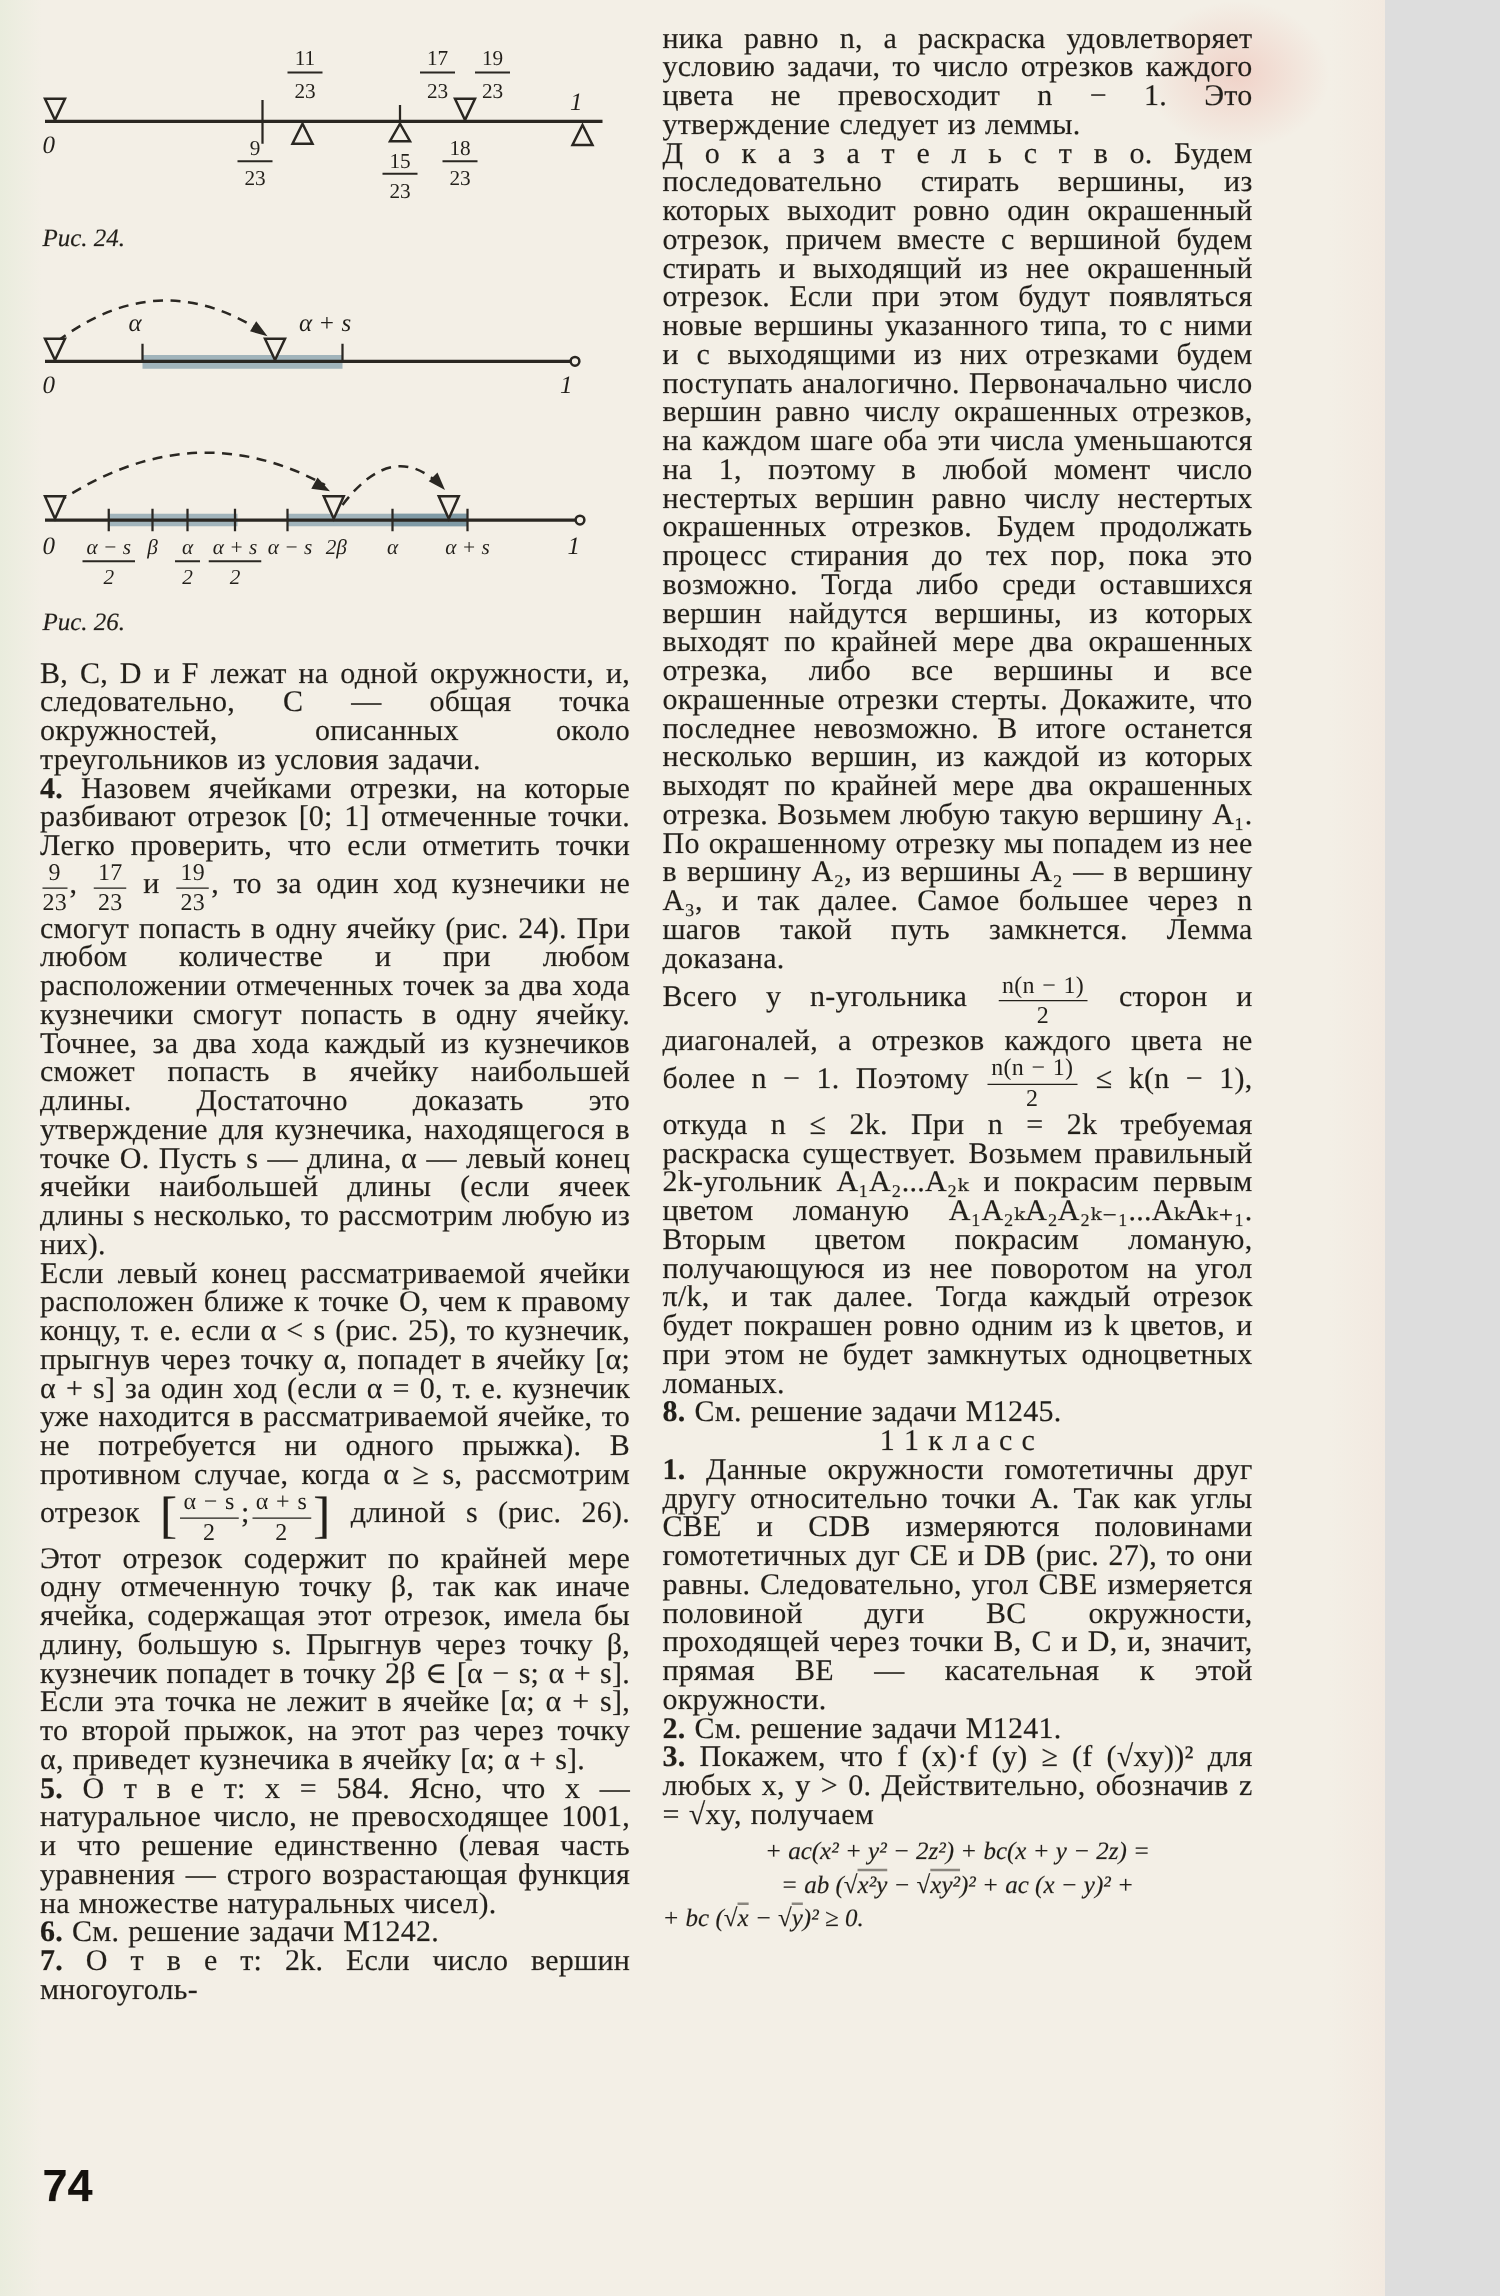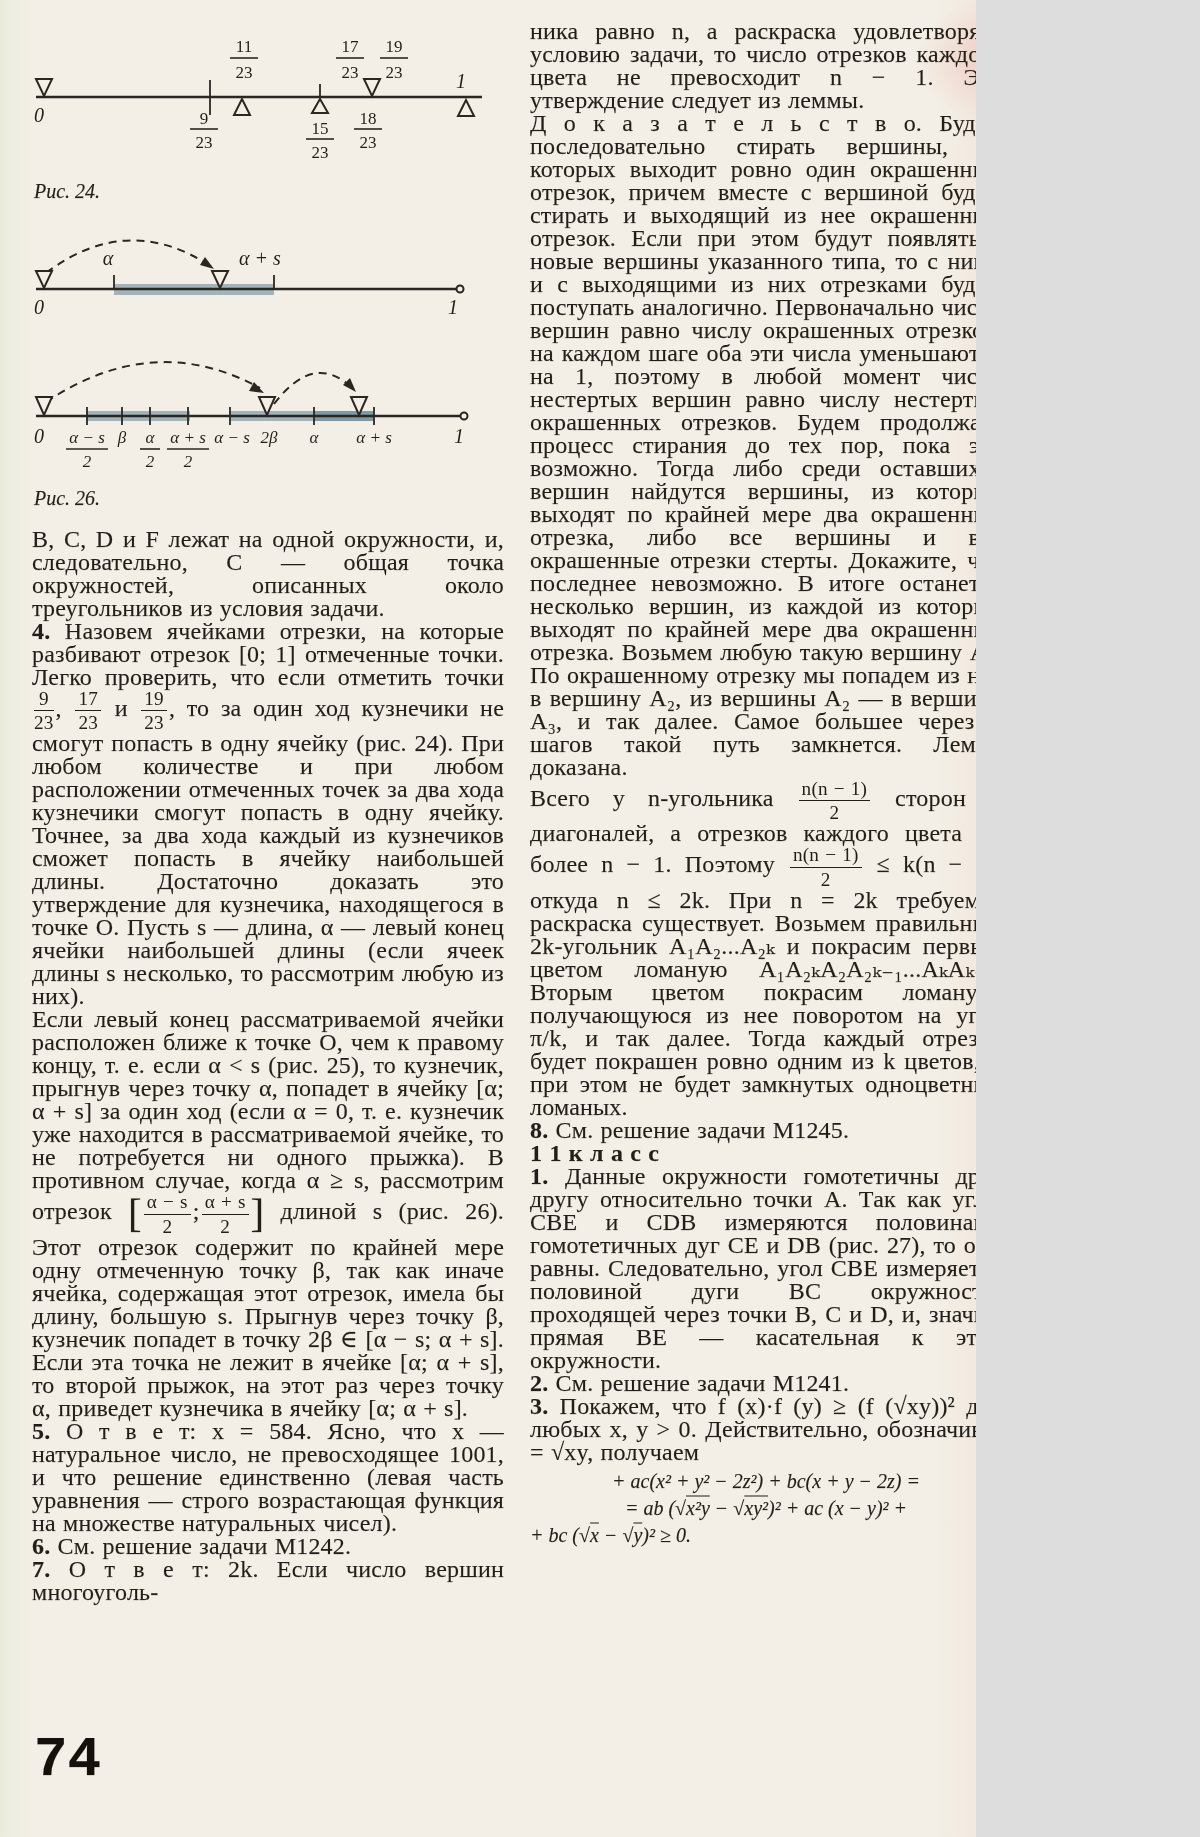--- a/index.html
+++ b/index.html
@@ -1,45 +1,45 @@
 <!DOCTYPE html>
 <html lang="ru"><head>
 <meta charset="utf-8">
 <style>
   html,body{margin:0;padding:0;background:#ddd;}
   .page{
-    position:relative;width:976px;height:1837px;overflow:hidden;
+    position:relative;width:1108px;height:1837px;overflow:hidden;
     background:linear-gradient(90deg,#e9ecdd 0%,#f3efe6 3%,#f3efe6 96%,#f2e9e0 100%);
     font-family:"Liberation Serif","DejaVu Serif",serif;
     color:#221f1a;
     -webkit-text-stroke:0.25px rgba(34,30,24,0.5);
   }
   .scan-tint{position:absolute;left:915px;top:0;width:150px;height:120px;
     background:radial-gradient(ellipse at center,rgba(225,60,45,0.16),rgba(225,60,45,0) 70%);}
   .col{position:absolute;width:472px;text-align:justify;}
   .col-left{left:32px;top:22px;}
   .col-right{left:530px;top:20px;}
   p.body{margin:0;font-size:24px;line-height:23px;letter-spacing:0.2px;word-spacing:1px;}
   b.num{font-weight:700;}
-  p.heading{font-weight:700;text-align:left;}
+  p.heading{font-weight:400;text-align:center;}
   .frac{display:inline-block;text-align:center;vertical-align:-0.7em;line-height:1;font-size:0.8em;margin:0 2px;-webkit-text-stroke:0;}
   .frac .fn{display:block;border-bottom:1.5px solid currentColor;padding:0 3px 2px;}
   .frac .fd{display:block;padding-top:2px;}
   .bigbr{font-size:1.7em;vertical-align:-0.2em;line-height:1;}
   .figure{margin-bottom:18px;}
   .figure svg{display:block;}
   .caption{font-style:italic;font-size:20px;margin:8px 0 0 2px;text-align:left;}
   .math-block{margin-top:4px;}
   .math-block p{margin:0;font-size:20px;line-height:27px;font-style:italic;text-align:left;}
   .m2{text-align:center !important;}
   .m3{text-align:center !important;}
   .m4{text-align:right;padding-right:6px;}
   .ovl{text-decoration:overline;}
-  .page-number{position:absolute;left:34px;top:1728px;font-size:56px;font-weight:700;
-    font-family:Liberation Mono, monospace;color:#14110d;}
+  .page-number{position:absolute;left:34px;top:1728px;font-size:36px;font-weight:700;
+    font-family:Liberation Sans, sans-serif;color:#14110d;}
   
   .axis{stroke:#2a2722;stroke-width:2.6;}
   .tick{stroke:#2a2722;stroke-width:1.8;}
   .tri{fill:#f3efe6;stroke:#2a2722;stroke-width:2;}
   .fbar{stroke:#2a2722;stroke-width:1.6;}
   .ft{font-size:17px;fill:#221f1a;}
   .ftl{font-size:17px;font-style:italic;fill:#221f1a;}
   .lbl{font-size:20px;font-style:italic;fill:#221f1a;}
   .band{fill:#92a9b3;opacity:0.85;}
   .band2{fill:#7b97a3;opacity:0.9;}

